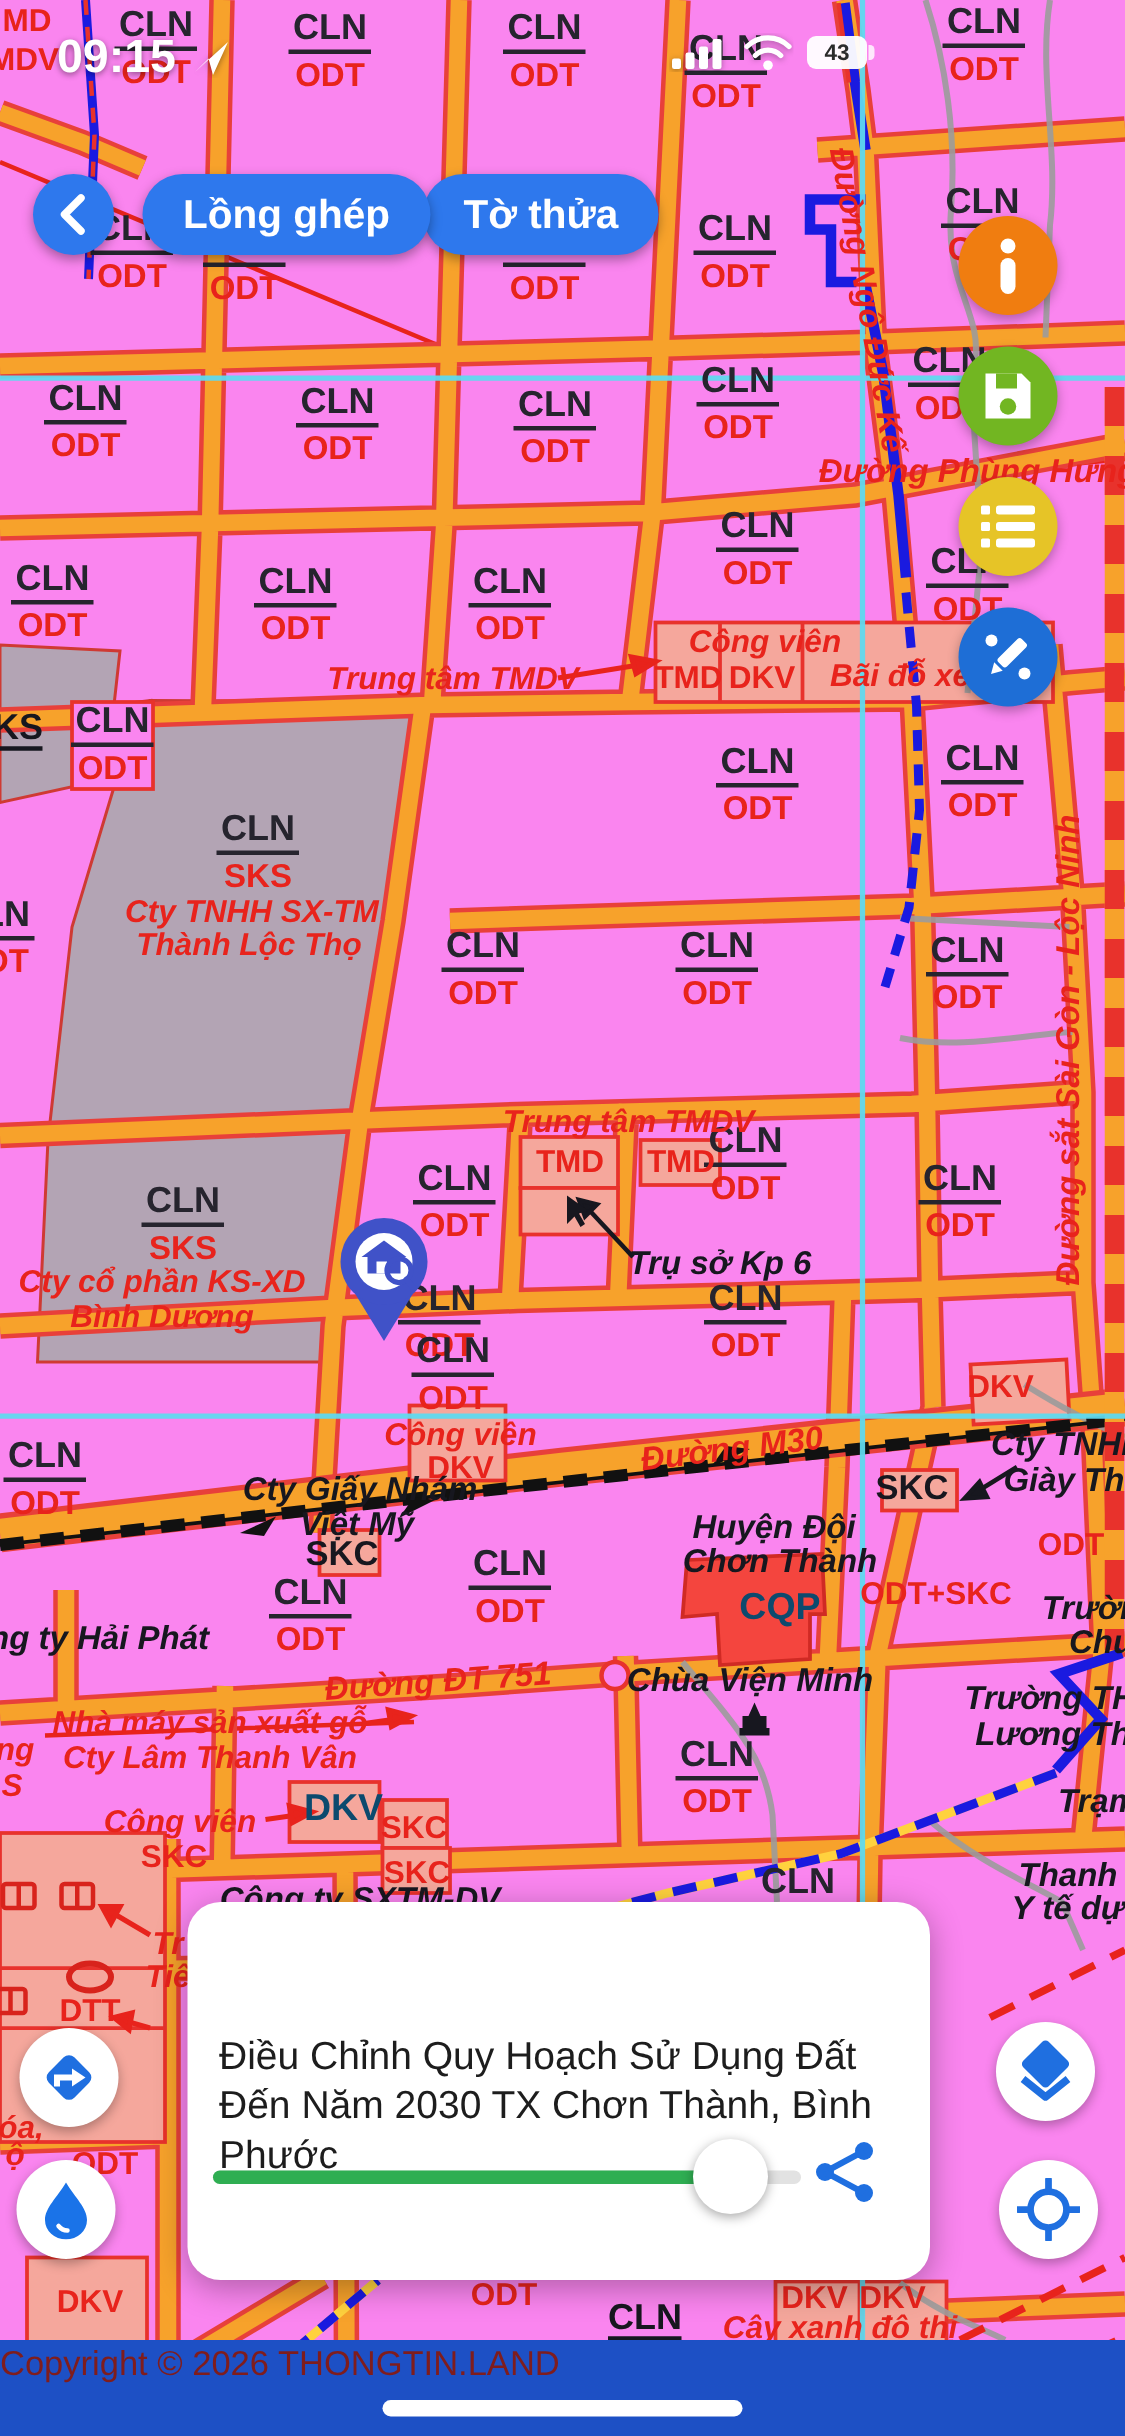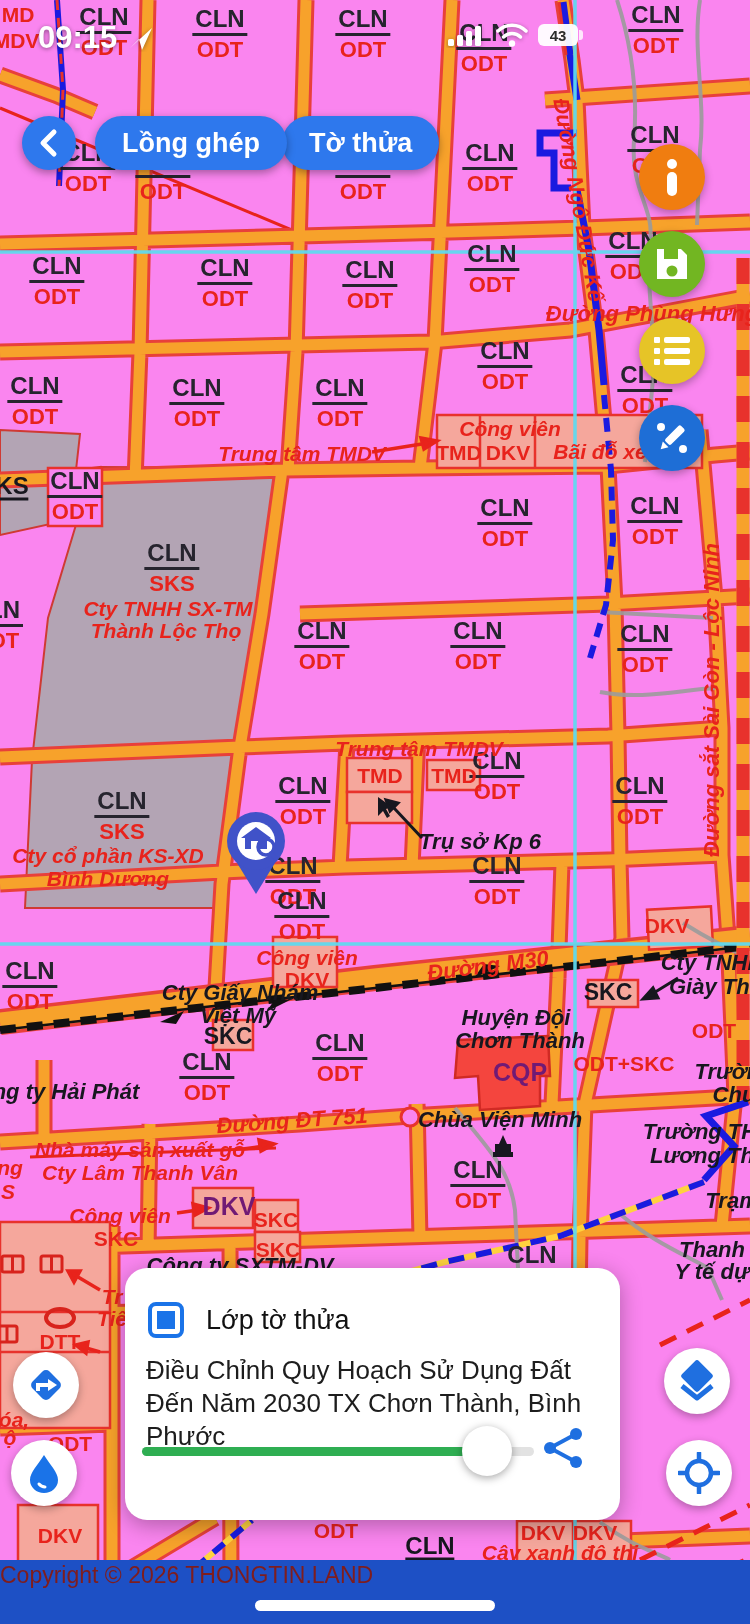--- a/index.html
+++ b/index.html
@@ -6,21 +6,21 @@
   *{box-sizing:border-box;font-family:"Liberation Sans",sans-serif;}
   #screen{position:relative;width:750px;height:1624px;margin:0 auto;overflow:hidden;background:#fa85ef;}
   svg{display:block;}
   #map-art{position:absolute;left:0;top:0;z-index:1;}
   #map-labels{position:absolute;left:0;top:0;width:750px;height:1624px;z-index:5;pointer-events:none;}
   .zone{position:absolute;transform:translate(-50%,-50%);display:flex;flex-direction:column;align-items:center;line-height:1;white-space:nowrap;}
   .zt{color:#26242e;font-weight:700;font-size:24px;border-bottom:3px solid #26242e;padding:0 3px 2px;}
   .zb{color:#e8231c;font-weight:700;font-size:22px;padding-top:3px;}
   .ml{position:absolute;transform:translate(-50%,-50%);white-space:nowrap;line-height:1;}
   .red{color:#e8231c;font-weight:700;font-size:21px;}
-  .redb2{color:#701a75;font-weight:700;font-size:25px;}
+  .redb2{color:#0c4a6e;font-weight:700;font-size:25px;}
   .redi{color:#e8231c;font-weight:700;font-style:italic;font-size:21px;}
   .roadname{color:#e8231c;font-weight:700;font-style:italic;font-size:22px;}
   .blki{color:#17171f;font-weight:600;font-style:italic;font-size:22px;}
   .blkb{color:#17171f;font-weight:700;font-size:23px;}
   .blku{color:#17171f;font-weight:700;font-size:24px;border-bottom:3px solid #17171f;}
   
   #status-bar{position:absolute;left:0;top:18px;width:606px;height:50px;z-index:45;}
   #clock{position:absolute;left:38px;top:2px;color:#fff;font-size:31px;font-weight:700;text-shadow:0 1px 4px rgba(0,0,0,.45);}
   #nav-arrow{position:absolute;left:128px;top:8px;}
   #status-right{position:absolute;right:28px;top:4px;display:flex;align-items:center;gap:9px;}
@@ -541,26 +541,20 @@
       <g stroke="#1f6fe0" stroke-width="4.5" stroke-linecap="round">
         <line x1="21" y1="1" x2="21" y2="7"></line>
           <line x1="21" y1="35" x2="21" y2="41"></line>
         <line x1="1" y1="21" x2="7" y2="21"></line>
           <line x1="35" y1="21" x2="41" y2="21"></line>
       </g>
     </svg>
   </div>
 
   <div id="layer-card">
-    <div id="card-title-row">
-      <div id="layer-checkbox">
-          <span></span>
-        </div>
-      <div id="card-title">Lớp tờ thửa</div>
-    </div>
     <div id="card-desc">Điều Chỉnh Quy Hoạch Sử Dụng Đất Đến Năm 2030 TX Chơn Thành, Bình Phước</div>
     <div id="slider">
       <div id="slider-track"></div>
       <div id="slider-fill" style="width: 344.96px;"></div>
       <div id="slider-thumb" style="left: 319.96px;"></div>
     </div>
     <svg id="share-button" width="44" height="44" viewBox="0 0 44 44">
       <g fill="#1f6fe0">
         <circle cx="34" cy="8" r="6"></circle>
           <circle cx="8" cy="22" r="6"></circle>

